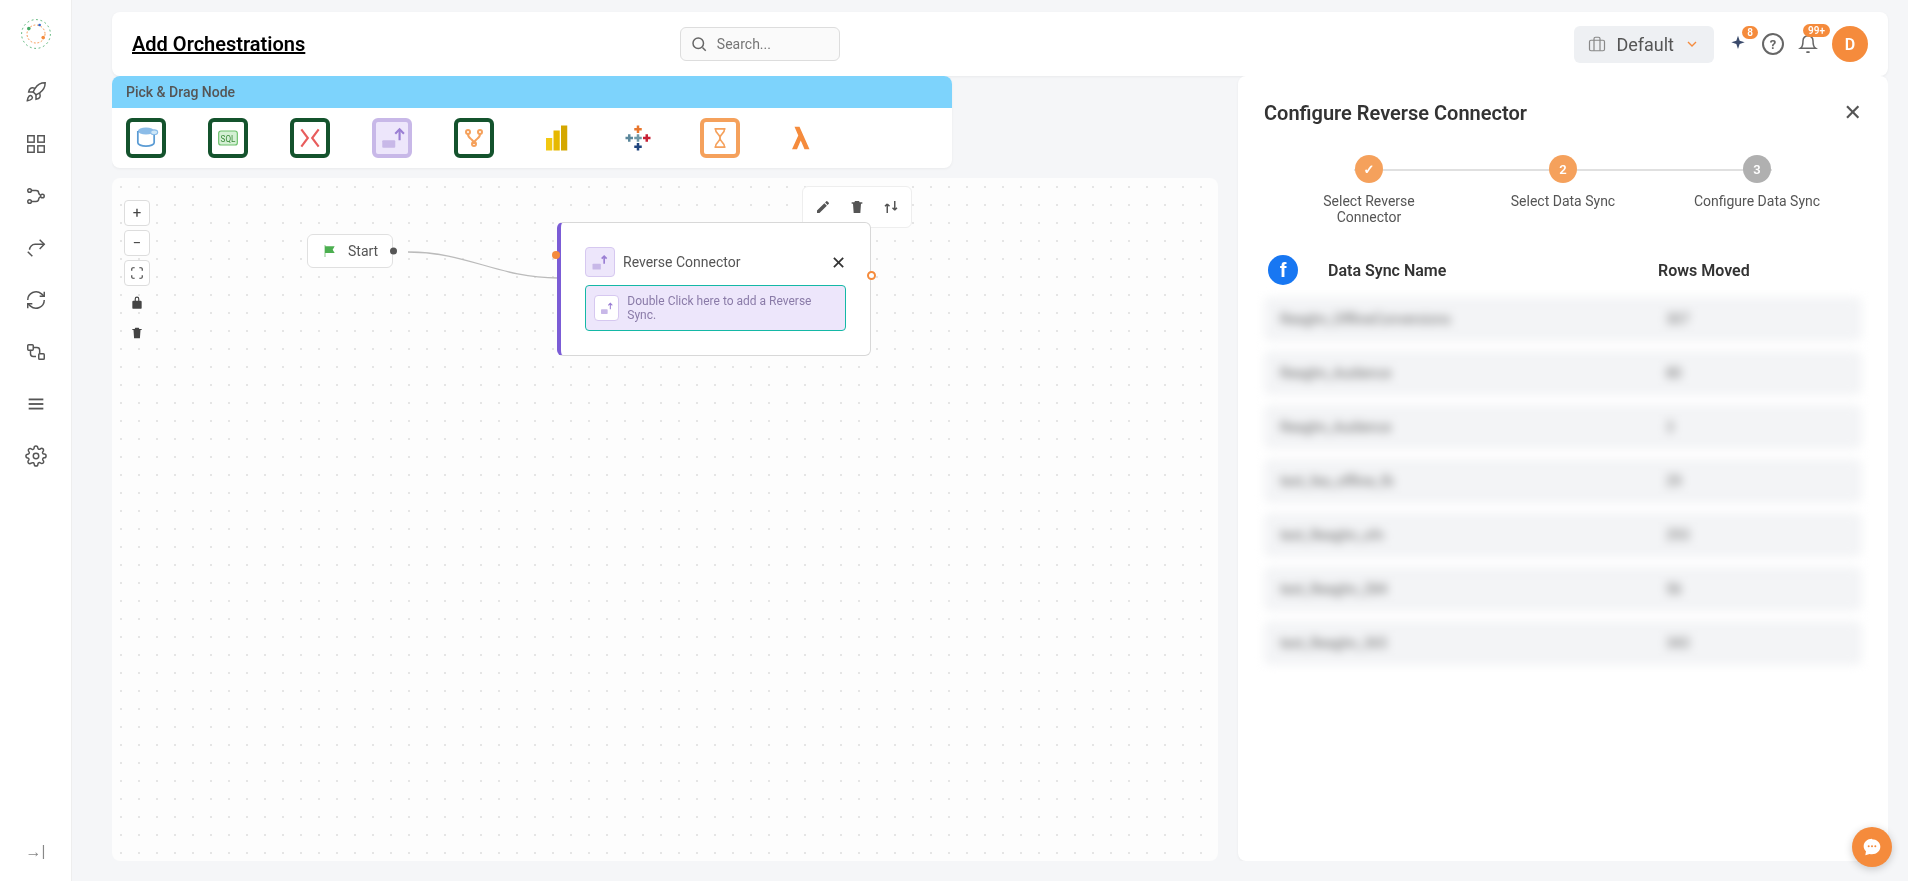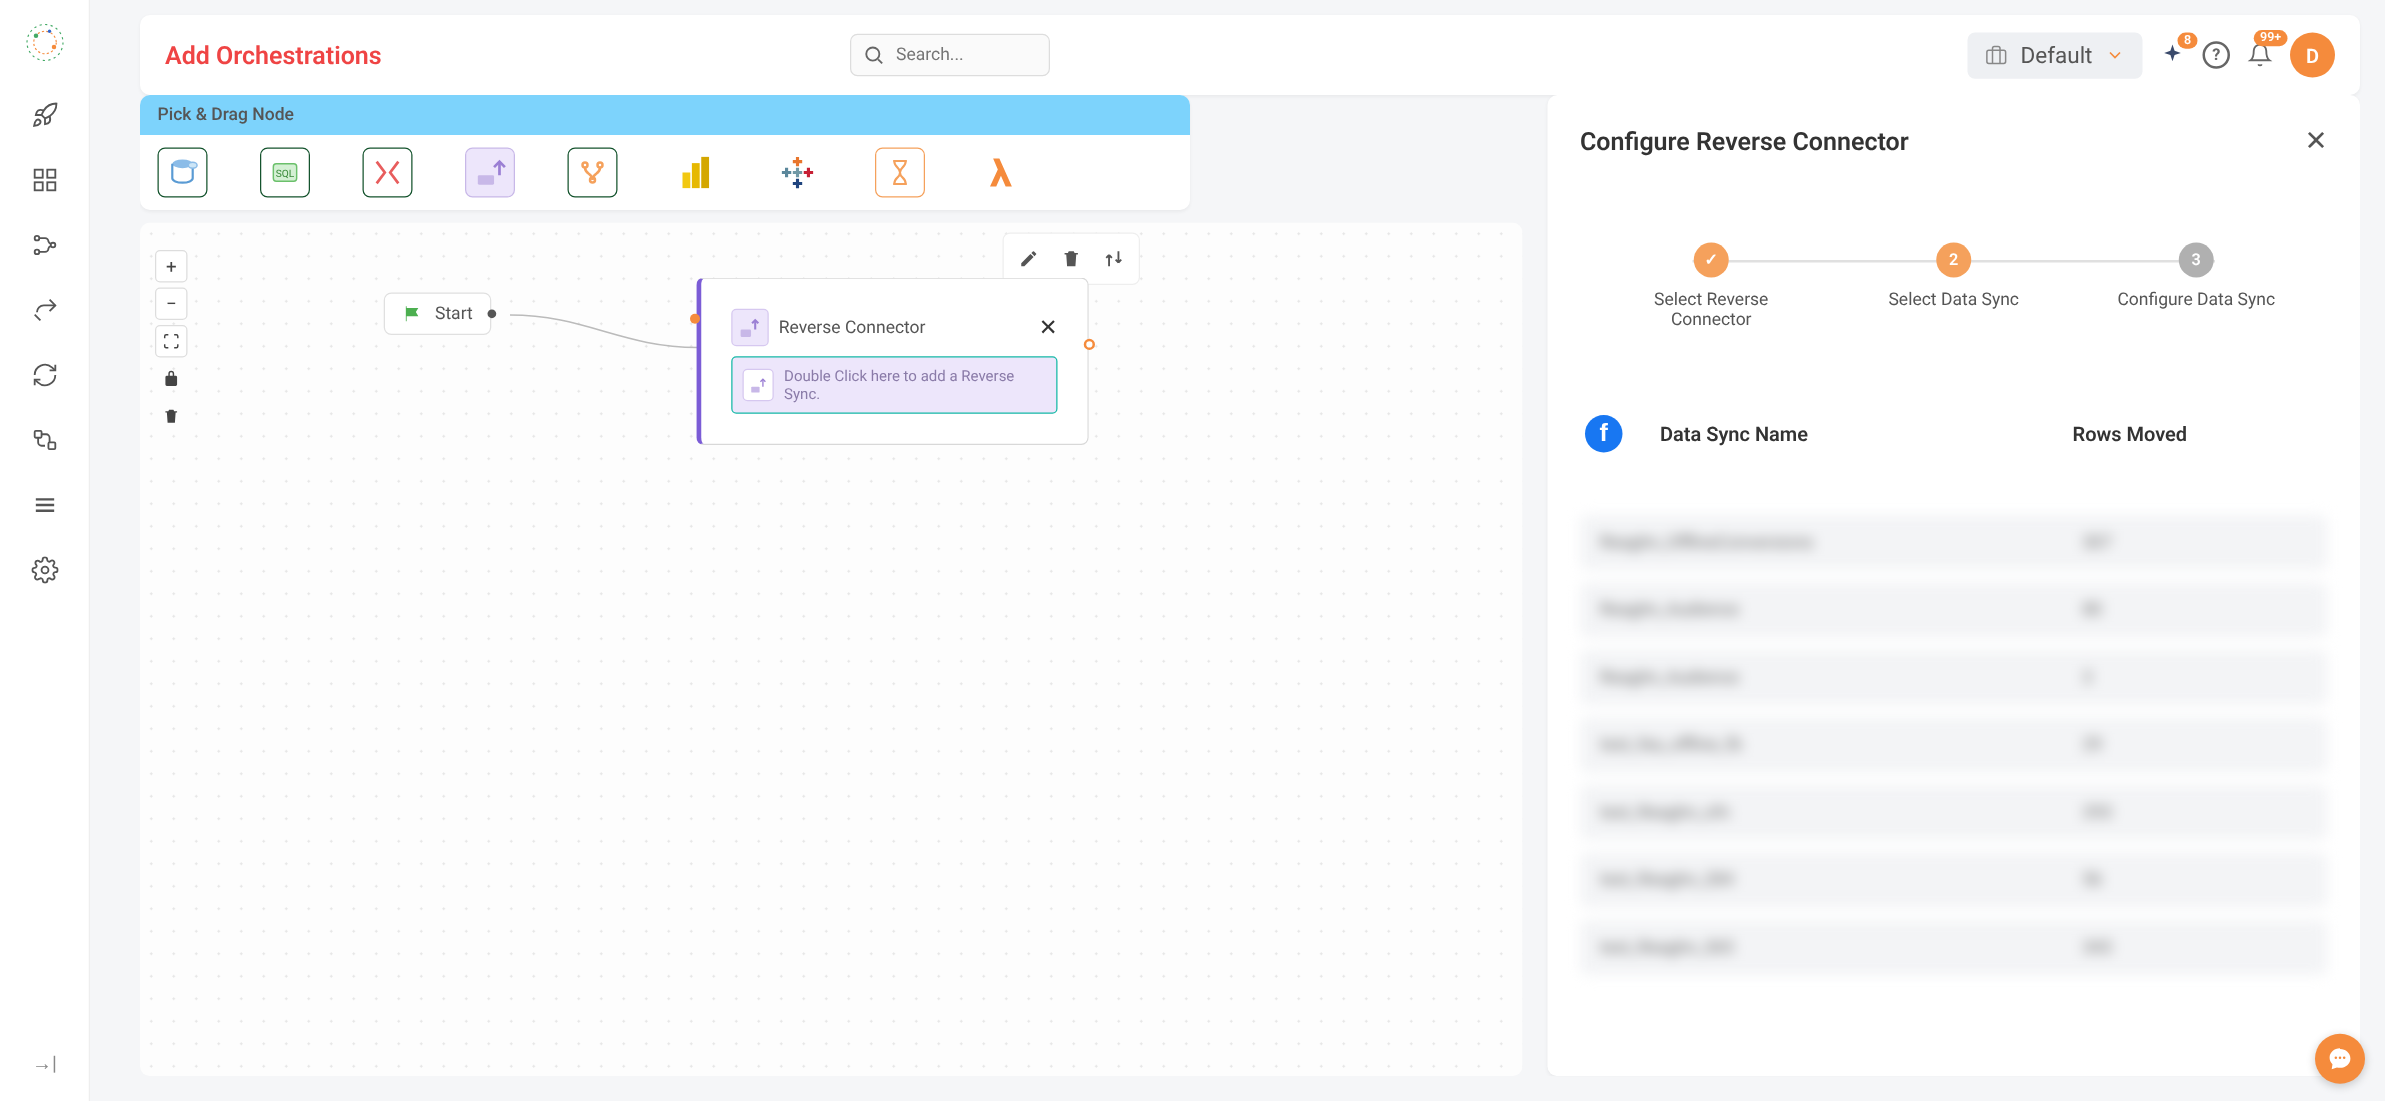--- a/index.html
+++ b/index.html
@@ -11,21 +11,21 @@
 .logo { width: 36px; height: 36px; border-radius: 50%; }
 .sidebar-icon { width: 24px; height: 24px; display: flex; align-items: center; justify-content: center; cursor: pointer; color: #555; }
 .sidebar-spacer { flex: 1; }
 .collapse-btn { margin-bottom: 20px; color: #888; cursor: pointer; font-size: 16px; }
 
 
 .main-col { flex: 1; display: flex; flex-direction: column; }
 
 
 .header { height: 64px; background: #fff; border-radius: 8px; margin: 12px 20px 0 40px; display: flex; align-items: center; padding: 0 20px; box-shadow: 0 1px 3px rgba(0,0,0,0.05); }
-.page-title { font-size: 20px; font-weight: 600; color: #ef4444; }
+.page-title { font-size: 20px; font-weight: 600; color: #000000; text-decoration: underline; }
 .search-wrap { margin-left: auto; margin-right: auto; position: relative; transform: translateX(-180px); }
 .search-input { width: 160px; padding: 8px 12px 8px 36px; border: 1px solid #ddd; border-radius: 6px; font-size: 14px; color: #888; background: #fafafa; }
 .search-icon-wrap { position: absolute; left: 10px; top: 50%; transform: translateY(-50%); color: #666; }
 .header-right { display: flex; align-items: center; gap: 14px; }
 .workspace-select { display: flex; align-items: center; gap: 10px; background: #eef0f3; padding: 8px 14px; border-radius: 6px; cursor: pointer; color: #555; font-size: 18px; }
 .sparkle-wrap { position: relative; cursor: pointer; }
 .badge-small { position: absolute; top: -8px; right: -10px; background: #f58b3c; color: #fff; border-radius: 10px; font-size: 10px; padding: 1px 5px; font-weight: 600; }
 .help-icon { width: 22px; height: 22px; border: 2px solid #666; border-radius: 50%; display: flex; align-items: center; justify-content: center; font-size: 13px; font-weight: 700; color: #666; cursor: pointer; }
 .bell-wrap { position: relative; cursor: pointer; color: #666; text-align: center; }
 .avatar { width: 36px; height: 36px; border-radius: 50%; background: #f58b3c; color: #fff; display: flex; align-items: center; justify-content: center; font-weight: 600; font-size: 16px; cursor: pointer; }
@@ -39,21 +39,21 @@
 
 .content-row { display: flex; flex: 1; margin: 0 20px 20px 40px; gap: 0; overflow: hidden; }
 
 
 .canvas-area { flex: 1; display: flex; flex-direction: column; position: relative; }
 
 
 .palette { width: 840px; background: #fff; border-radius: 8px; overflow: hidden; box-shadow: 0 1px 3px rgba(0,0,0,0.05); }
 .palette-header { background: #7dd3fc; padding: 8px 14px; font-size: 14px; color: #555; font-weight: 500; }
 .palette-items { display: flex; padding: 10px 14px; gap: 42px; }
-.palette-item { width: 40px; height: 40px; border: 1px solid #14532d; border-radius: 6px; display: flex; align-items: center; justify-content: center; cursor: grab; font-size: 18px; }
+.palette-item { width: 40px; height: 40px; border: 4px solid #14532d; border-radius: 6px; display: flex; align-items: center; justify-content: center; cursor: grab; font-size: 18px; }
 .palette-item.nobord { border: none; }
 
 
 .canvas { flex: 1; background: #fdfdfd; border-radius: 8px; margin-top: 10px; position: relative; background-image: radial-gradient(#e5e5e5 1px, transparent 1px); background-size: 18px 18px; overflow: hidden; }
 .canvas-controls { position: absolute; left: 12px; top: 22px; display: flex; flex-direction: column; gap: 4px; }
 .canvas-ctrl { width: 26px; height: 26px; background: #fff; border: 1px solid #ddd; border-radius: 4px; display: flex; align-items: center; justify-content: center; cursor: pointer; font-size: 15px; color: #444; }
 .canvas-ctrl.noborder { border: none; background: transparent; }
 
 .node-toolbar { position: absolute; left: 690px; top: 8px; display: flex; gap: 2px; background: #fff; border: 1px solid #eee; border-radius: 6px; padding: 4px; }
 .node-tool { width: 32px; height: 32px; display: flex; align-items: center; justify-content: center; cursor: pointer; color: #555; font-size: 16px; }
@@ -69,21 +69,21 @@
 .conn-close { cursor: pointer; font-size: 18px; color: #333; }
 .conn-body { margin-top: 8px; background: #ede6fb; border: 1px solid #14b8a6; border-radius: 4px; padding: 8px; display: flex; align-items: center; gap: 8px; }
 .conn-body-icon { width: 26px; height: 26px; background: #fff; border: 1px solid #d6c8f0; border-radius: 4px; display: flex; align-items: center; justify-content: center; font-size: 12px; }
 .conn-hint { font-size: 12px; color: #8a7ba8; }
 .port-in { position: absolute; left: -9px; top: 28px; width: 8px; height: 8px; background: #f58b3c; border-radius: 50%; }
 .port-out2 { position: absolute; right: -6px; top: 48px; width: 9px; height: 9px; border: 2px solid #f58b3c; background: #fff; border-radius: 50%; }
 
 .edge-svg { position: absolute; left: 296px; top: 60px; pointer-events: none; }
 
 
-.right-panel { width: 650px; background: #fff; border-radius: 8px; padding: 24px 26px; margin-left: 20px; box-shadow: 0 1px 3px rgba(0,0,0,0.05); display: flex; flex-direction: column; gap: 38px; }
+.right-panel { width: 650px; background: #fff; border-radius: 8px; padding: 24px 26px; margin-left: 20px; box-shadow: 0 1px 3px rgba(0,0,0,0.05); display: flex; flex-direction: column; }
 .panel-header { display: flex; align-items: center; justify-content: space-between; margin-bottom: 20px; }
 .panel-title { font-size: 20px; font-weight: 600; color: #333; }
 .panel-close { font-size: 22px; color: #555; cursor: pointer; }
 .stepper { display: flex; align-items: flex-start; justify-content: space-between; margin: 10px 30px 30px 30px; position: relative; }
 .stepper::before { content: ''; position: absolute; top: 14px; left: 60px; right: 60px; height: 2px; background: #e0e0e0; z-index: 0; }
 .step { display: flex; flex-direction: column; align-items: center; gap: 10px; z-index: 1; width: 150px; text-align: center; }
 .step-circle { width: 28px; height: 28px; border-radius: 50%; display: flex; align-items: center; justify-content: center; font-size: 13px; font-weight: 600; color: #fff; }
 .step-circle.done { background: #f5a15c; }
 .step-circle.active { background: #f5a15c; }
 .step-circle.pending { background: #b0b0b0; }

